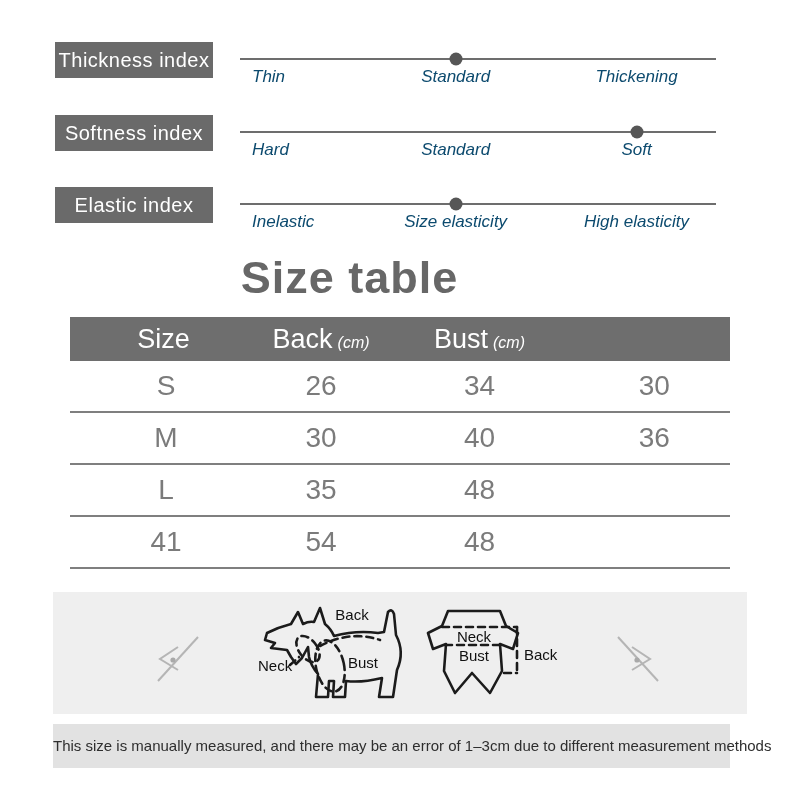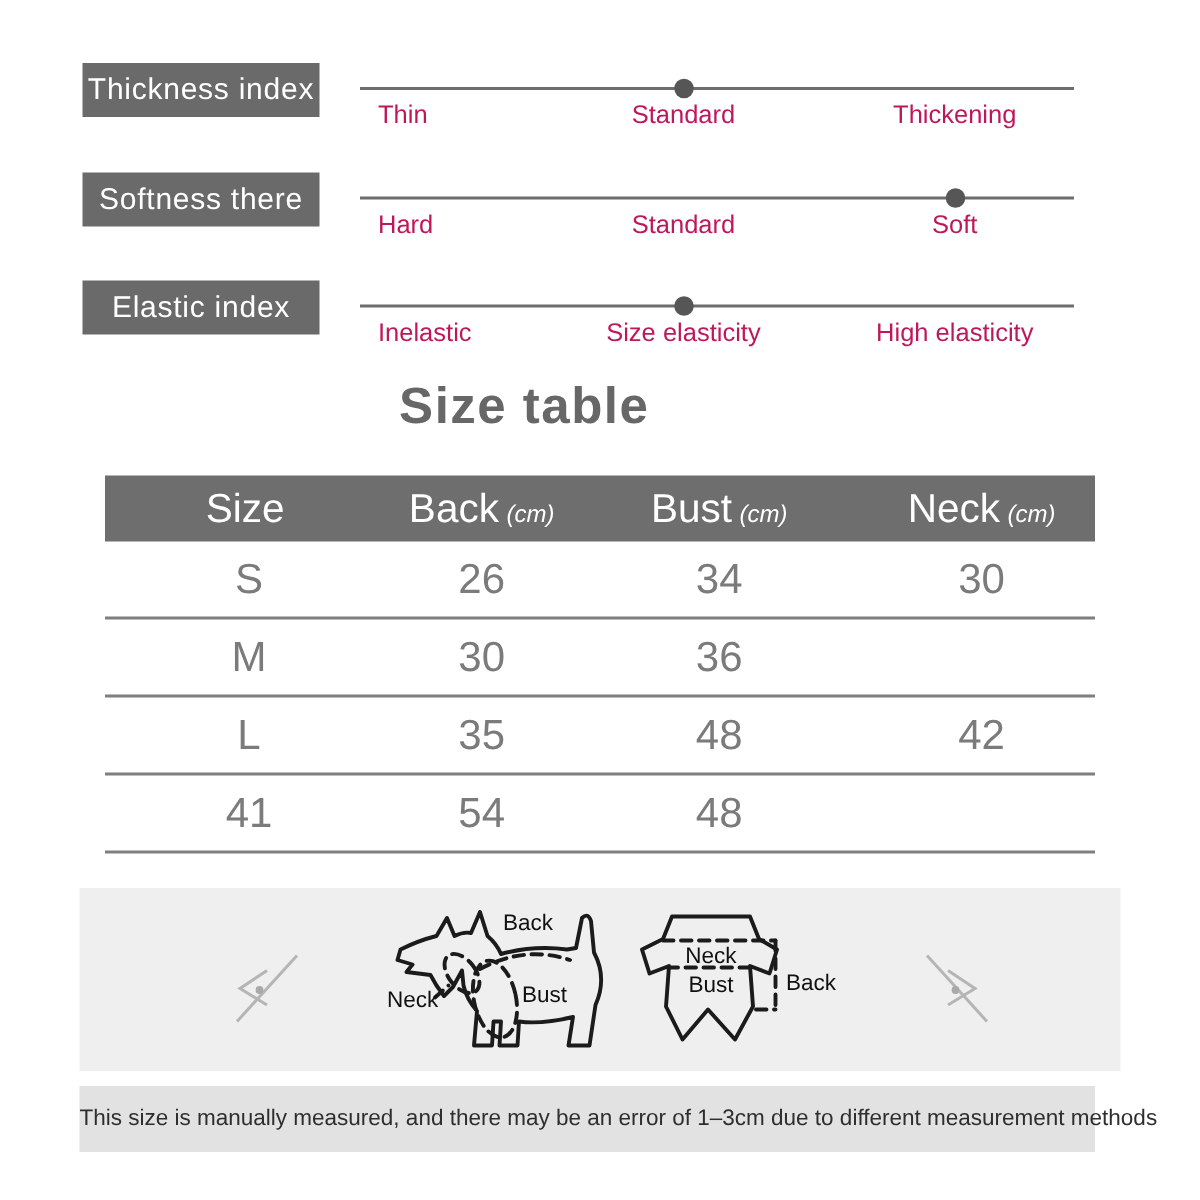--- a/index.html
+++ b/index.html
@@ -13,32 +13,32 @@
     position:absolute;left:55px;top:0;width:158px;height:36px;
     background:#6a6a6a;color:#ffffff;font-size:20px;line-height:36px;
     text-align:center;letter-spacing:.5px;
   }
   .slider{position:absolute;left:240px;top:8px;width:476px;height:46px;}
   .track{position:absolute;left:0;right:0;top:8px;height:2px;background:#6d6d6d;}
   .dot{
     position:absolute;top:9px;width:13px;height:13px;border-radius:50%;
     background:#565656;transform:translate(-50%,-50%);
   }
-  .opt{position:absolute;top:17px;font-size:17px;color:#be185d;white-space:nowrap;}
+  .opt{position:absolute;top:17px;font-size:17px;color:#0c4a6e;white-space:nowrap;font-style:italic;}
   .opt-0{left:12px;}
   .opt-1{left:45.3%;transform:translateX(-50%);}
   .opt-2{left:83.3%;transform:translateX(-50%);}
   #row-thickness{top:42px;}
   #row-softness{top:115px;}
   #row-elastic{top:187px;}
 
   
   .size-title{
     position:absolute;left:0;top:252px;width:699px;text-align:center;
-    font-size:34px;font-weight:bold;color:#676767;letter-spacing:1px;margin:0;
+    font-size:45px;font-weight:bold;color:#676767;letter-spacing:1px;margin:0;
   }
 
   
   .size-table{position:absolute;left:70px;top:317px;width:660px;}
   .trow{display:grid;grid-template-columns:25% 22% 26% 27%;}
   .thead{
     background:#6e6e6e;color:#ffffff;height:44px;
   }
   .thead .cell{font-size:27px;line-height:44px;}
   .unit{font-size:16px;margin-left:5px;font-style:italic;}
@@ -75,21 +75,21 @@
   <div class="slider">
     <div class="track"></div>
     <div class="dot" style="left: 45.3%;"></div>
     <span class="opt opt-0">Thin</span>
     <span class="opt opt-1">Standard</span>
     <span class="opt opt-2">Thickening</span>
   </div>
 </div>
 
 <div class="index-row" id="row-softness">
-  <div class="chip">Softness there</div>
+  <div class="chip">Softness index</div>
   <div class="slider">
     <div class="track"></div>
     <div class="dot" style="left: 83.3%;"></div>
     <span class="opt opt-0">Hard</span>
     <span class="opt opt-1">Standard</span>
     <span class="opt opt-2">Soft</span>
   </div>
 </div>
 
 <div class="index-row" id="row-elastic">
@@ -103,38 +103,37 @@
   </div>
 </div>
 
 <h1 class="size-title">Size table</h1>
 
 <div class="size-table">
   <div class="trow thead">
     <div class="cell"><span>Size</span><span class="unit"></span></div>
     <div class="cell"><span>Back</span><span class="unit">(cm)</span></div>
     <div class="cell"><span>Bust</span><span class="unit">(cm)</span></div>
-    <div class="cell"><span>Neck</span><span class="unit">(cm)</span></div>
   </div>
   <div class="trow tbody-row">
     <div class="cell">S</div>
     <div class="cell">26</div>
     <div class="cell">34</div>
     <div class="cell">30</div>
   </div>
   <div class="trow tbody-row">
     <div class="cell">M</div>
     <div class="cell">30</div>
+    <div class="cell">40</div>
     <div class="cell">36</div>
   </div>
   <div class="trow tbody-row">
     <div class="cell">L</div>
     <div class="cell">35</div>
     <div class="cell">48</div>
-    <div class="cell">42</div>
   </div>
   <div class="trow tbody-row">
     <div class="cell">41</div>
     <div class="cell">54</div>
     <div class="cell">48</div>
   </div>
 </div>
 
 <div class="measure-section">
 

